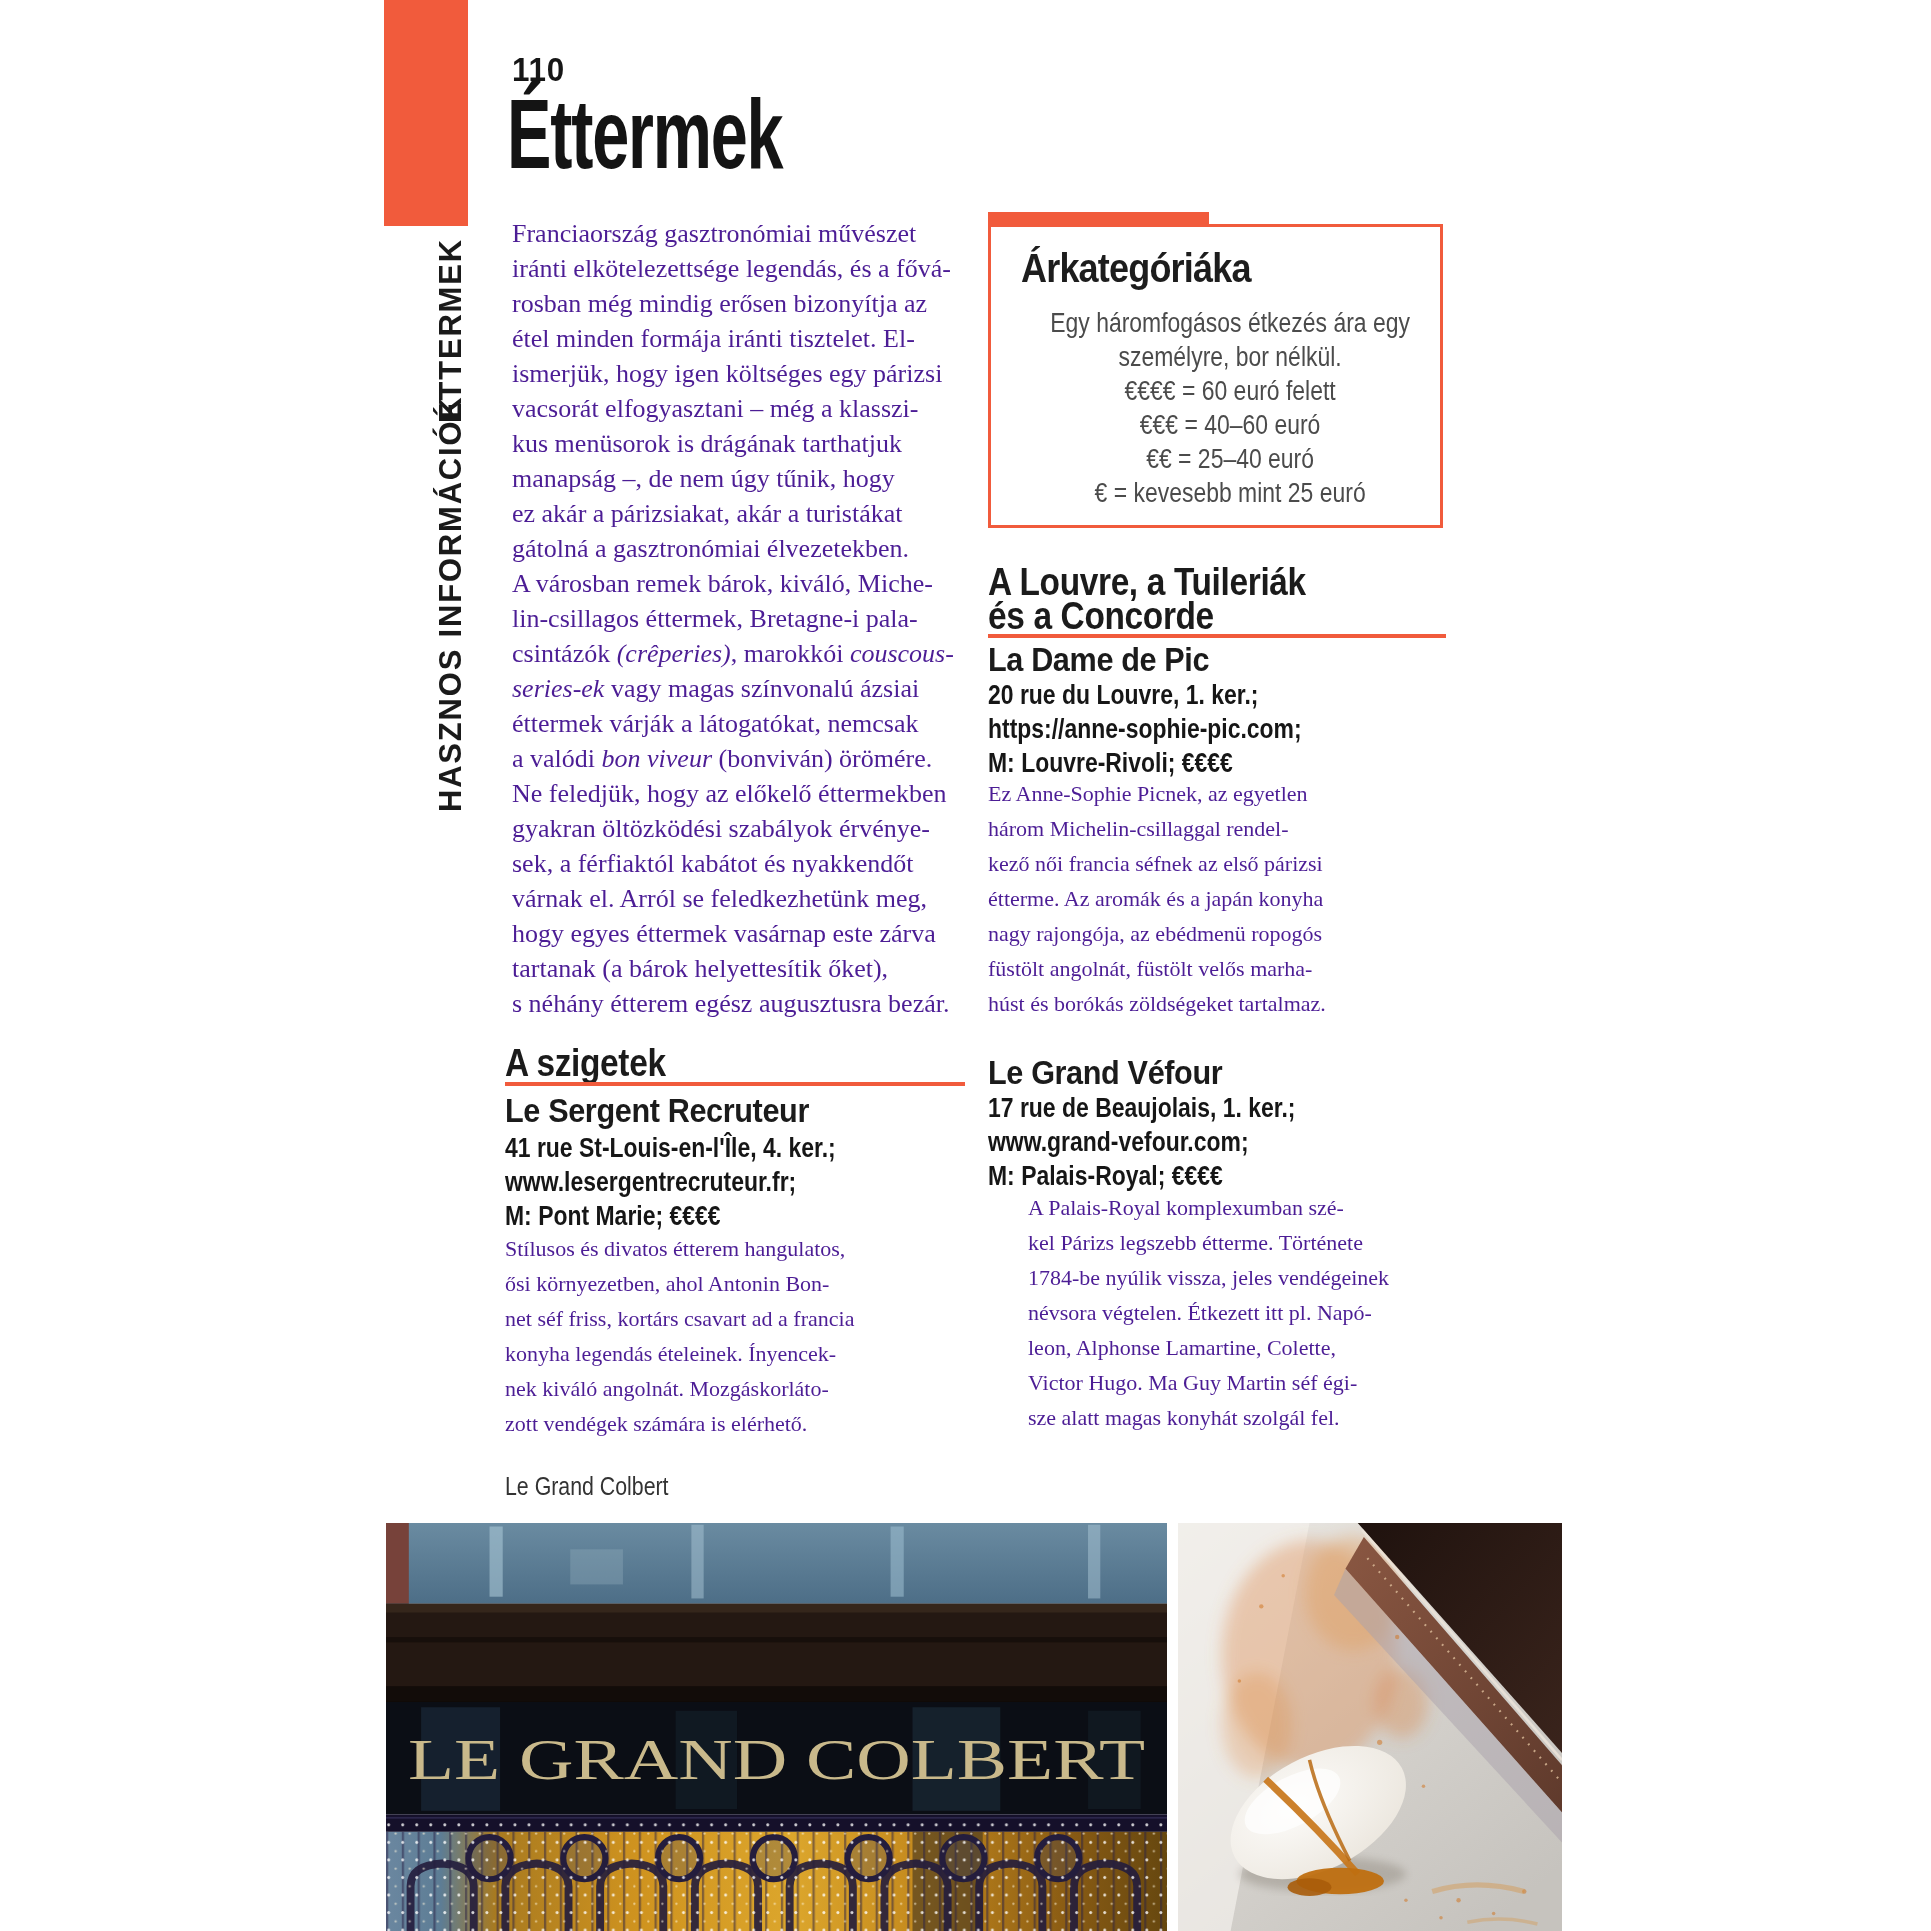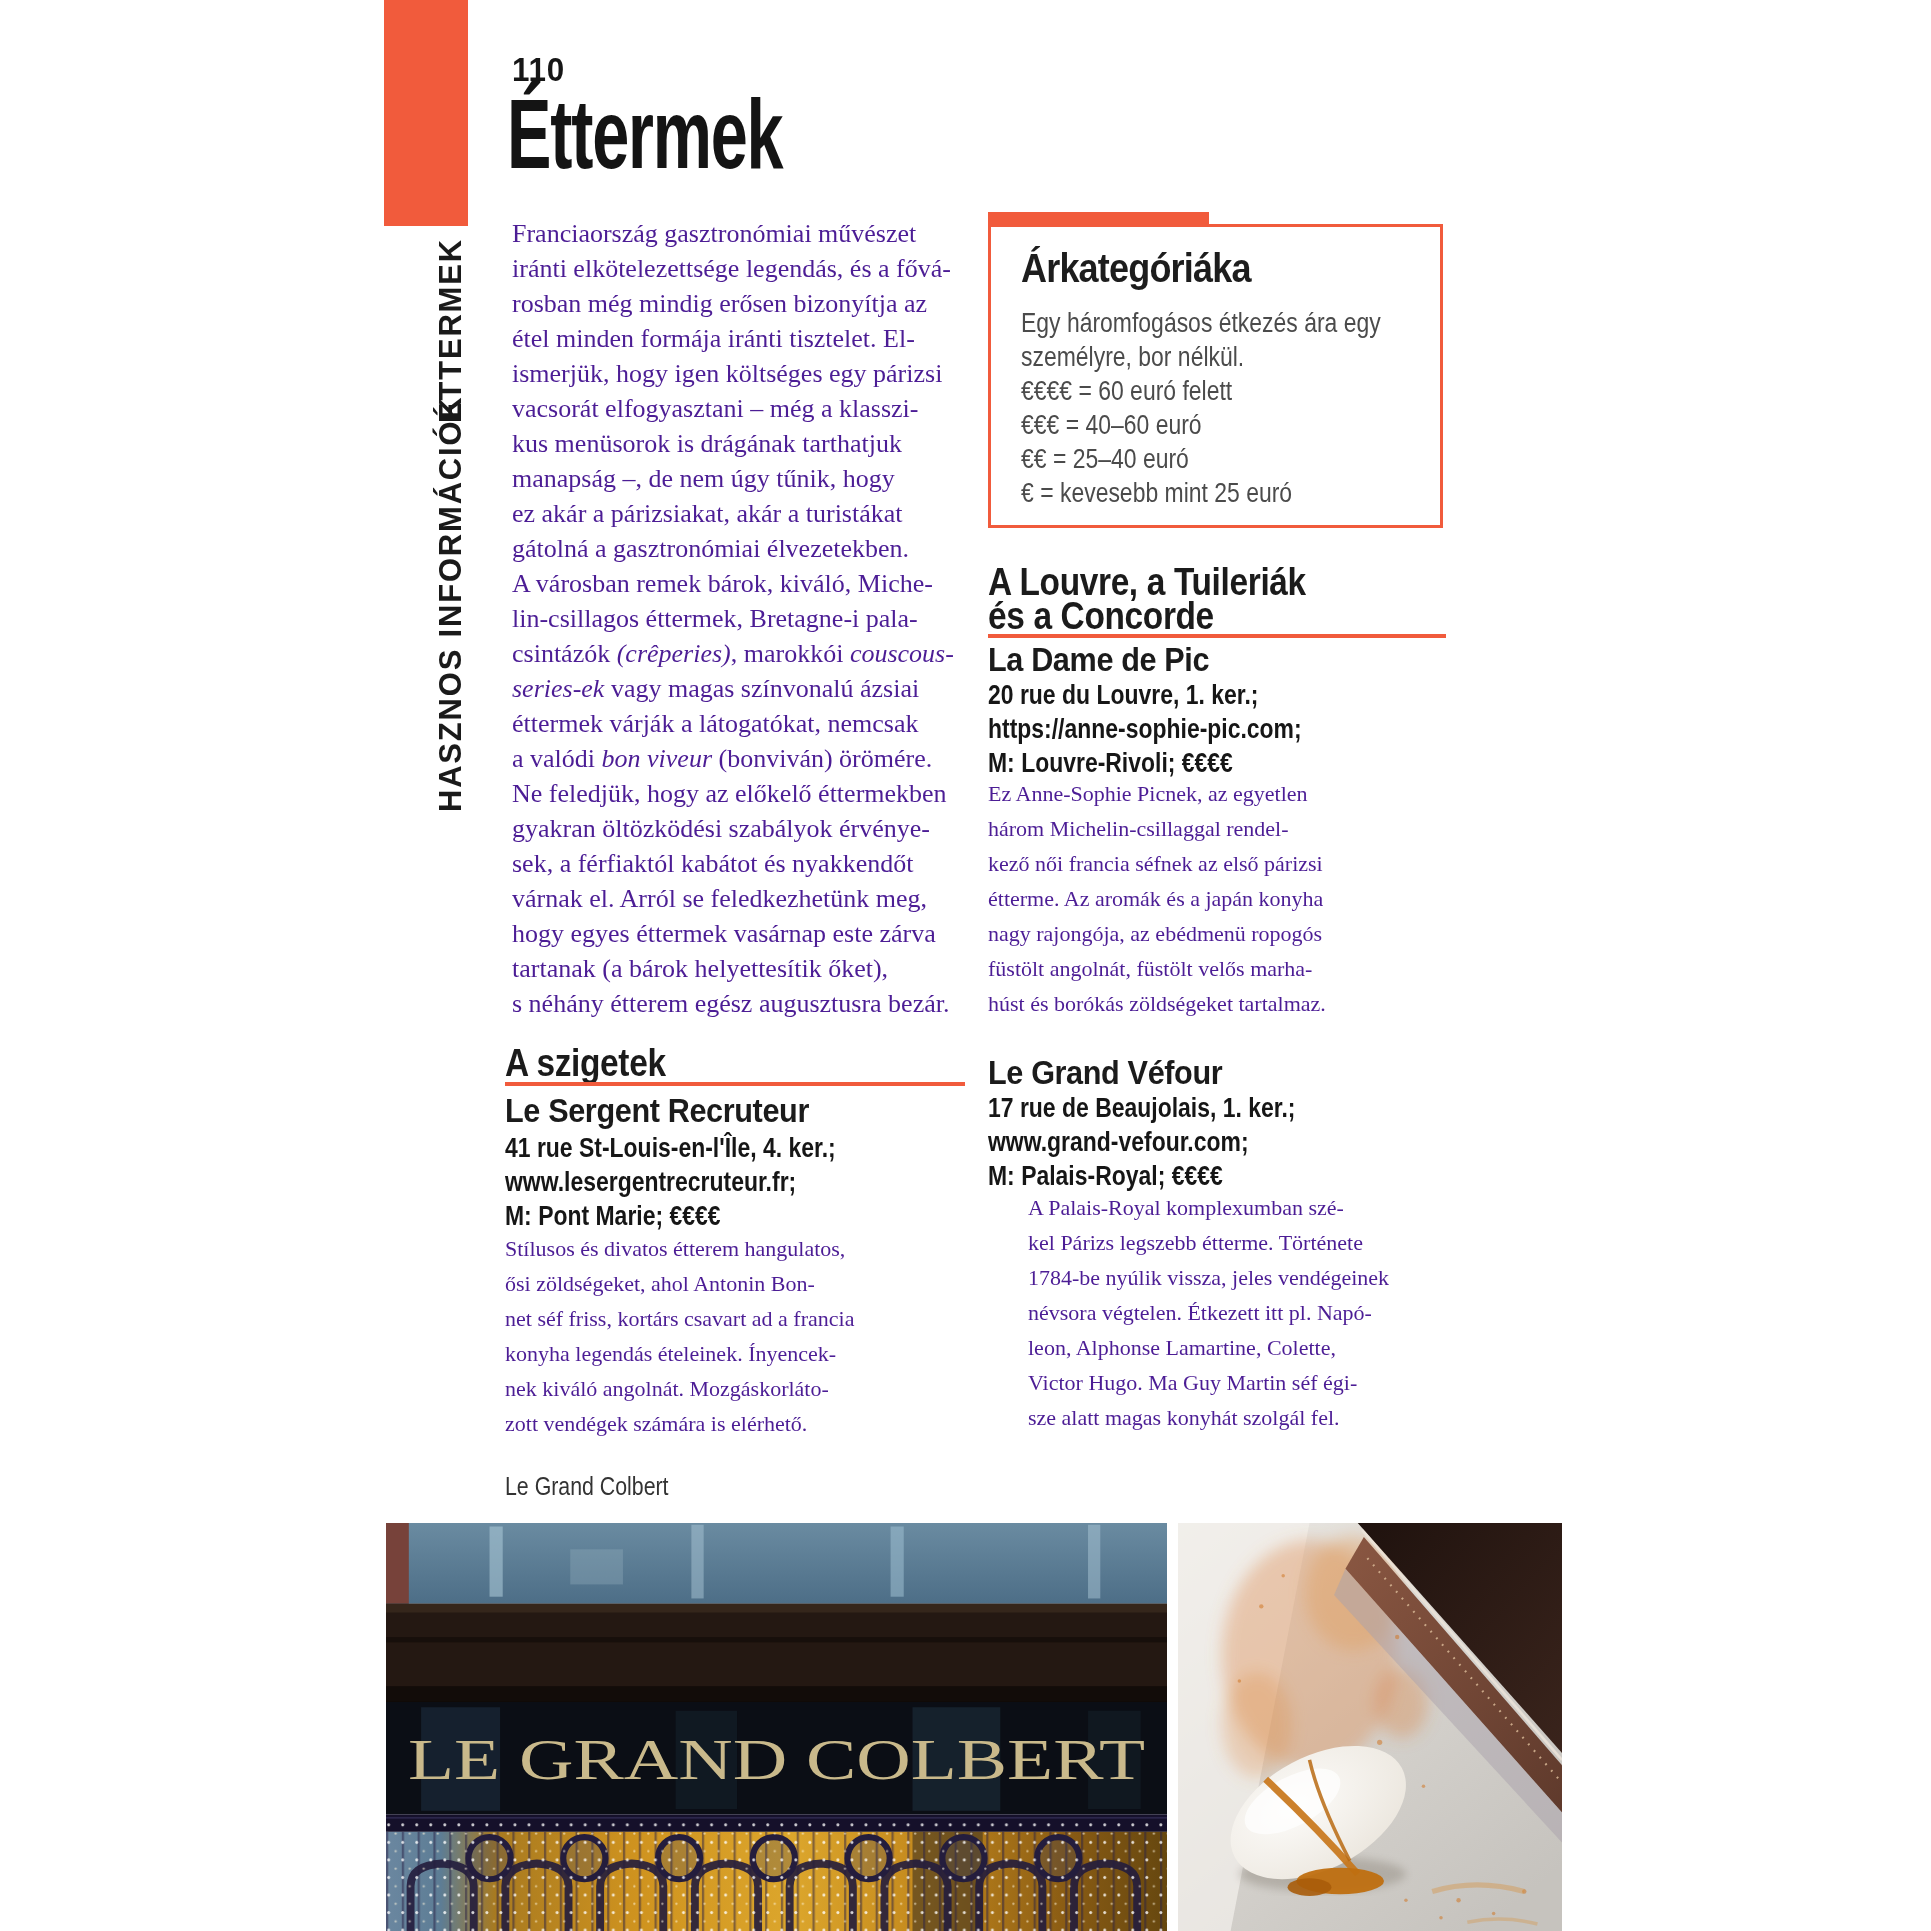--- a/index.html
+++ b/index.html
@@ -17,21 +17,21 @@
                  transform:scaleX(.68); transform-origin:0 0; letter-spacing:-1.8px; white-space:nowrap; }
 
   .vtext { writing-mode:vertical-rl; transform:rotate(180deg); font-weight:700; font-size:31px;
            letter-spacing:1.8px; color:#1a1a1a; width:37px; line-height:37px; white-space:nowrap; }
   #vt-top    { left:432px; top:261px; height:162px; }
   #vt-bottom { left:432px; top:439px; height:373px; }
 
   #intro { left:512px; top:216px; width:456px; font-size:26px; line-height:35px; }
   #intro i { font-style:italic; }
 
-  #price-box { left:988px; top:224px; width:449px; height:298px; border:3.5px solid var(--accent); }
+  #price-box { left:988px; top:224px; width:449px; height:298px; border:3.5px solid var(--accent);text-align:center; }
   #price-box::before { content:""; position:absolute; left:-3.5px; top:-15px; width:221px; height:15px; background:var(--accent); }
   #price-box-title { position:absolute; left:30px; top:19.3px; font-weight:700; font-size:40px; color:#1d1d1d;
                      transform:scaleX(.9); transform-origin:0 0; letter-spacing:-0.9px; white-space:nowrap; }
   #price-lines { position:absolute; left:30px; top:79px; width:492px; font-size:27px; line-height:34px;
                  color:#4b4b4b; transform:scaleX(.85); transform-origin:0 0; }
 
   .sec-head { font-weight:700; font-size:38px; line-height:34px; color:#1b1b1b;
               transform:scaleX(.88); transform-origin:0 0; letter-spacing:-0.4px; white-space:nowrap; }
   #sec-islands { left:505px; top:1046px; }
   #sec-louvre  { left:988px; top:565px; }
@@ -100,21 +100,21 @@
 
   <div class="abs entry-name" id="name-vefour">Le Grand Véfour</div>
   <div class="abs addr" id="addr-vefour"><span>17 rue de Beaujolais, 1. ker.;</span><br><span>www.grand-vefour.com;</span><br><span>M: Palais-Royal; €€€€</span></div>
   <div class="abs serif desc" id="desc-vefour"><span>A Palais-Royal komplexumban szé-</span><br><span>kel Párizs legszebb étterme. Története</span><br><span>1784-be nyúlik vissza, jeles vendégeinek</span><br><span>névsora végtelen. Étkezett itt pl. Napó-</span><br><span>leon, Alphonse Lamartine, Colette,</span><br><span>Victor Hugo. Ma Guy Martin séf égi-</span><br><span>sze alatt magas konyhát szolgál fel.</span></div>
 
   <div class="abs sec-head" id="sec-islands">A szigetek</div>
   <div class="abs sec-rule" id="rule-islands"></div>
 
   <div class="abs entry-name" id="name-sergent">Le Sergent Recruteur</div>
   <div class="abs addr" id="addr-sergent"><span>41 rue St-Louis-en-l'Île, 4. ker.;</span><br><span>www.lesergentrecruteur.fr;</span><br><span>M: Pont Marie; €€€€</span></div>
-  <div class="abs serif desc" id="desc-sergent"><span>Stílusos és divatos étterem hangulatos,</span><br><span>ősi zöldségeket, ahol Antonin Bon-</span><br><span>net séf friss, kortárs csavart ad a francia</span><br><span>konyha legendás ételeinek. Ínyencek-</span><br><span>nek kiváló angolnát. Mozgáskorláto-</span><br><span>zott vendégek számára is elérhető.</span></div>
+  <div class="abs serif desc" id="desc-sergent"><span>Stílusos és divatos étterem hangulatos,</span><br><span>ősi környezetben, ahol Antonin Bon-</span><br><span>net séf friss, kortárs csavart ad a francia</span><br><span>konyha legendás ételeinek. Ínyencek-</span><br><span>nek kiváló angolnát. Mozgáskorláto-</span><br><span>zott vendégek számára is elérhető.</span></div>
 
   <div class="abs" id="caption">Le Grand Colbert</div>
 
   <div class="abs photo" id="photo-left">
     <svg viewBox="0 0 890 465" preserveAspectRatio="none">
       <defs>
         <linearGradient id="skyg" x1="0" y1="0" x2="0" y2="1">
           <stop offset="0" stop-color="#6a8ba1"></stop>
             <stop offset="1" stop-color="#4d6e87"></stop>
         </linearGradient>

